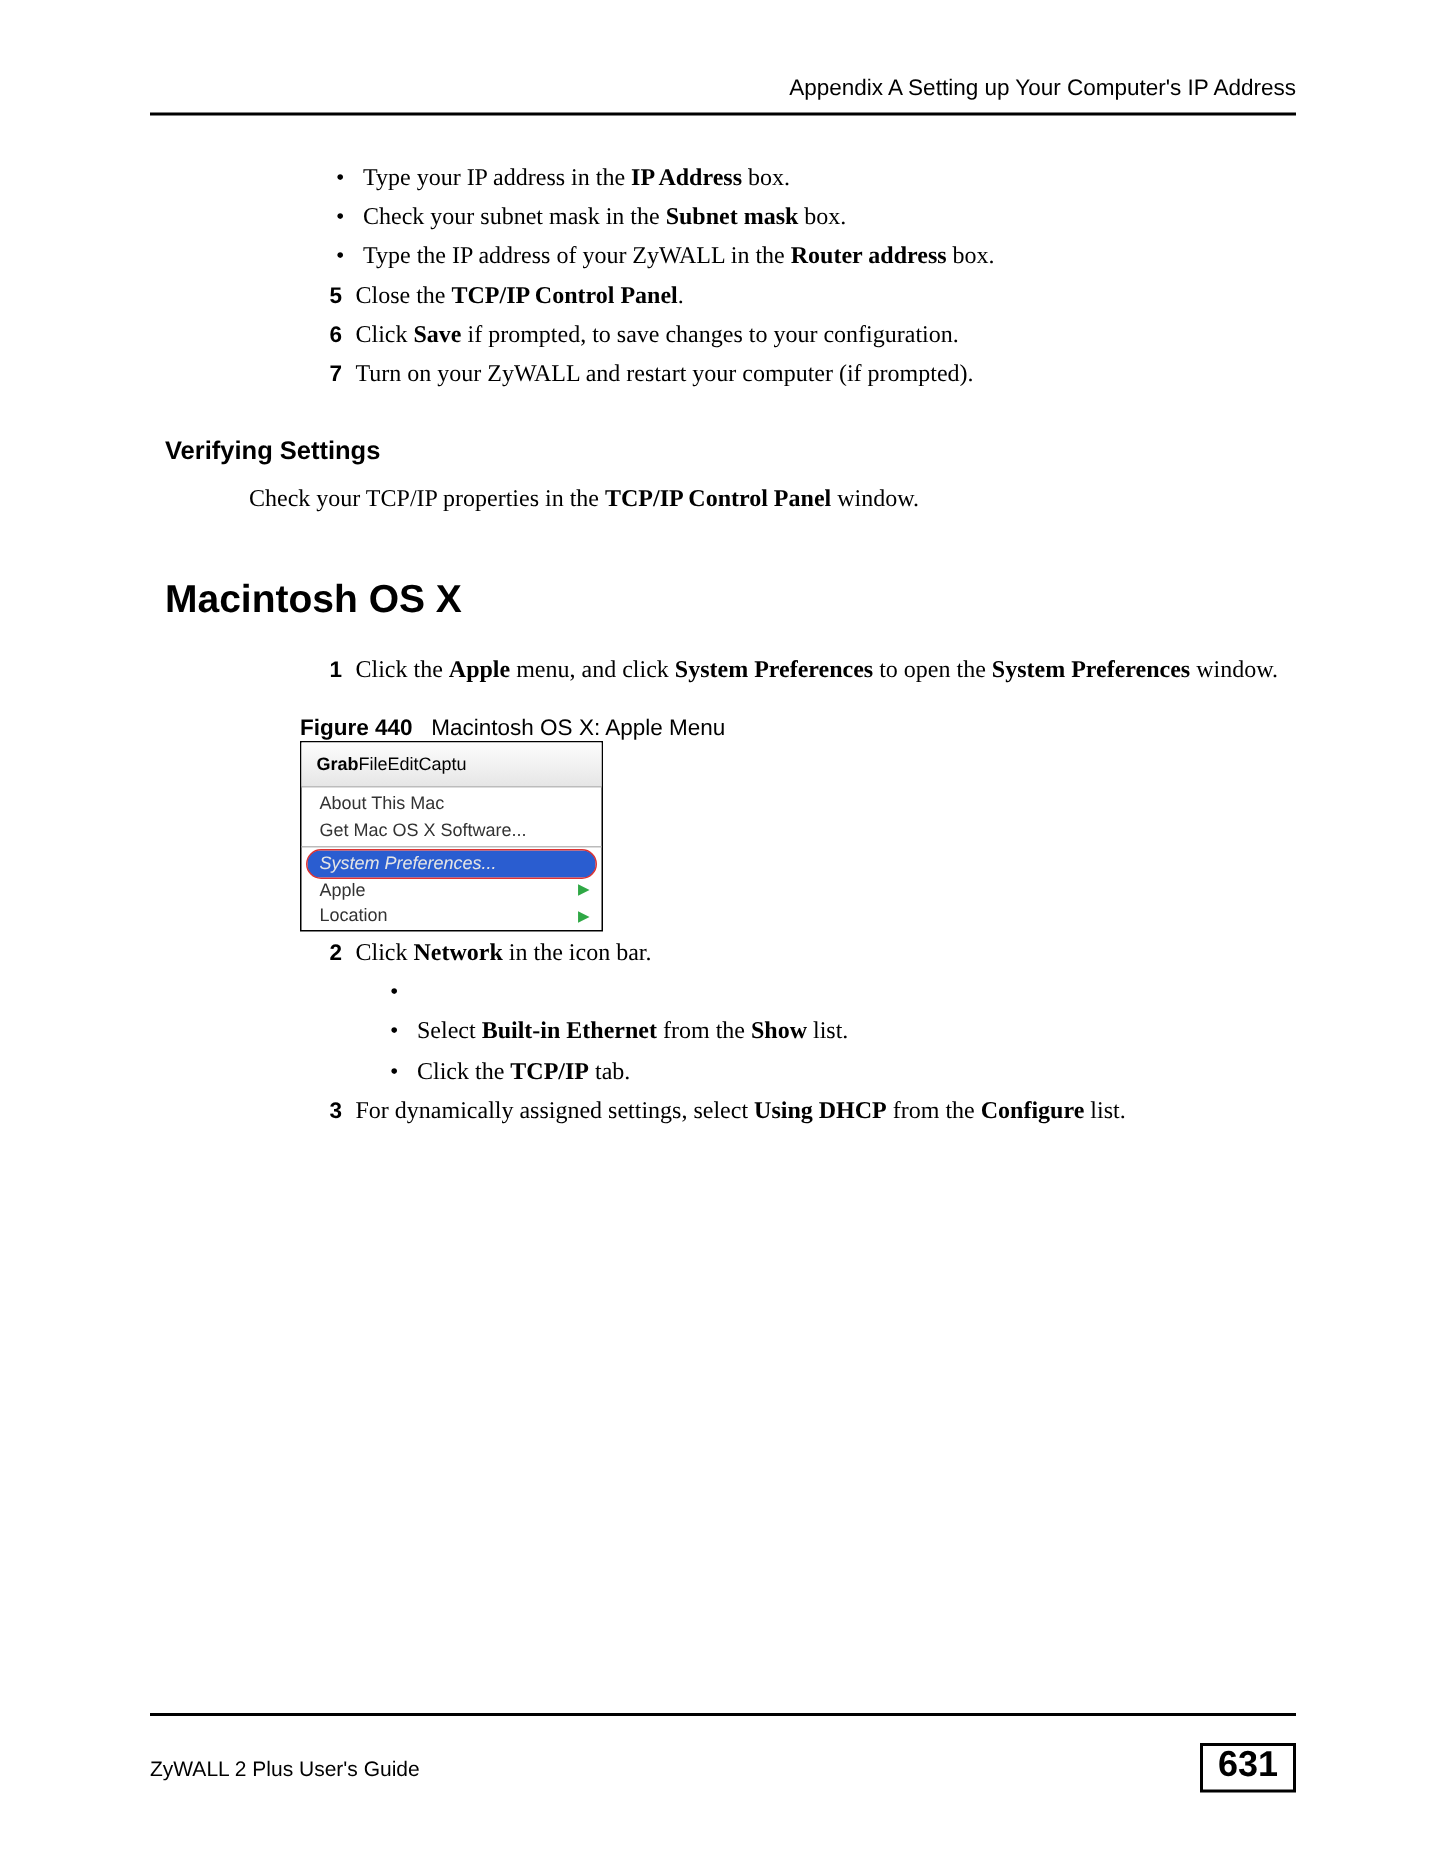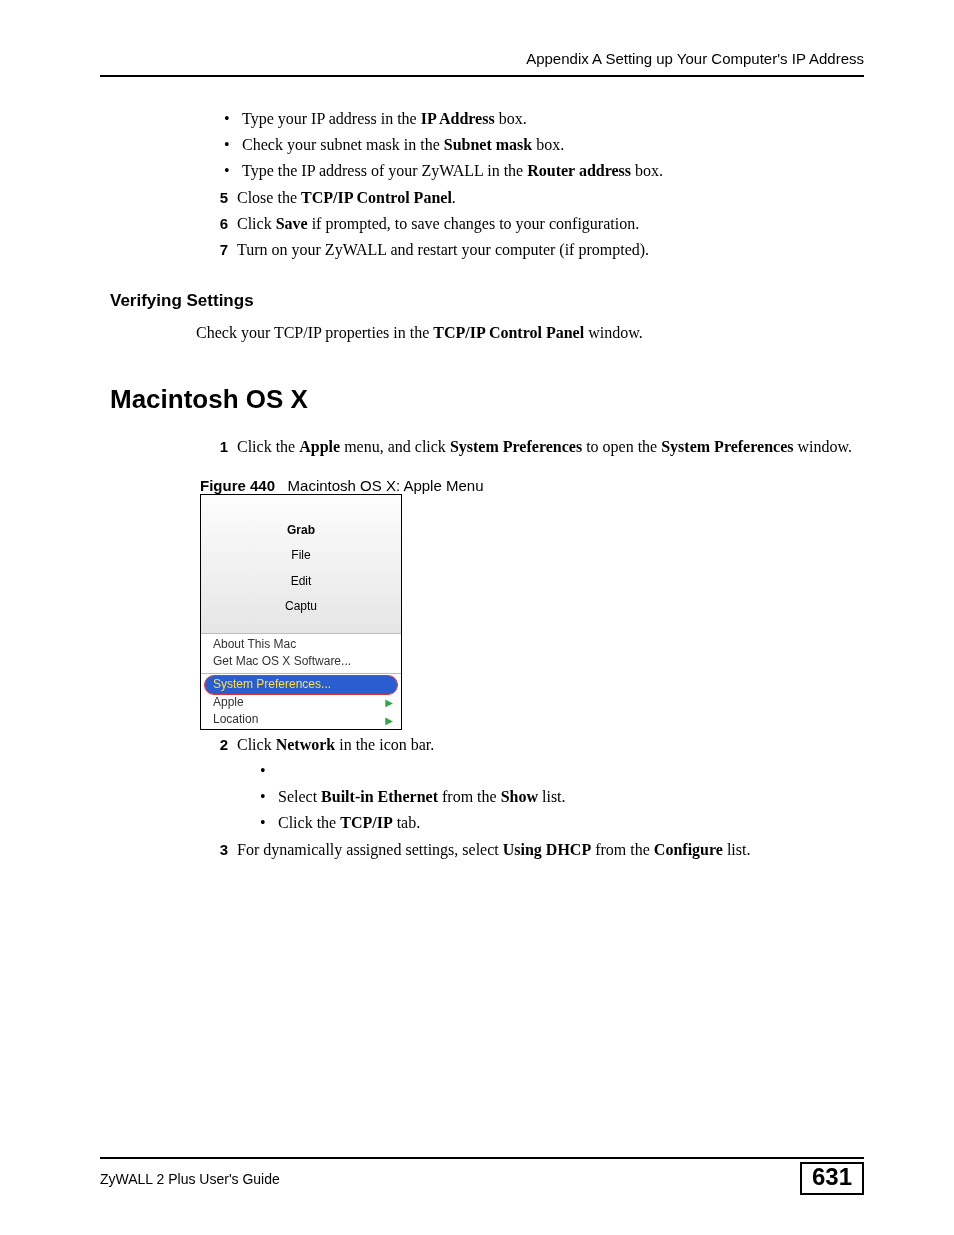--- a/index.html
+++ b/index.html
@@ -22,21 +22,21 @@
   }
   .header-line {
     text-align: right;
     font-family: Arial, Helvetica, sans-serif;
     font-size: 15px;
     padding-bottom: 8px;
     border-bottom: 2px solid #000;
     margin-bottom: 30px;
   }
   .indent-block {
-    margin-left: 96px;
+    margin-left: 66px;
   }
   .ol-block {
     margin-left: 100px;
   }
   .bullet-block {
     margin-left: 24px;
   }
   .bullet-row {
     display: flex;
     align-items: baseline;
@@ -100,23 +100,21 @@
     font-family: "Lucida Grande", Arial, sans-serif;
     font-size: 12px;
     background: #fff;
     line-height: 1.3;
   }
   .macfig .menubar {
     background: linear-gradient(#fdfdfd, #e6e6e6);
     border-bottom: 1px solid #bcbcbc;
     display: flex;
     align-items: center;
-    padding: 18px 2px;
-    gap: 10px;
-    flex-direction: column;
+    padding: 7px 2px;
   }
   .macfig .apple-logo {
     display:inline-block;
     padding: 0 4px;
     font-size:13px;
     color:#3a6bd8;
   }
   .macfig .mbar-item { font-size: 12px; }
   .macfig .mbar-item.b { font-weight: bold; }
   .macfig .menu-body {
@@ -124,45 +122,46 @@
   }
   .macfig .mitem {
     display: flex;
     justify-content: space-between;
     align-items: center;
     padding: 1px 8px 1px 12px;
     color: #333;
   }
   .macfig .mitem.sel {
     background: #2a5dd0;
-    color: #fde047;
+    color: #e5e5e5;
     position: relative;
     margin: 0 4px;
     border-radius: 8px;
     padding-left: 8px;
+    font-style: italic;
   }
   .macfig .mitem.sel::before {
     content: "";
     position: absolute;
     inset: -1px;
     border: 1px solid #d33;
     border-radius: 10px;
     pointer-events: none;
   }
   .macfig .tri { color: #2fa845; font-size: 10px; }
   .macfig .divider { border-top: 1px solid #bbb; margin: 2px 0; }
 
   
   .footer {
     position: absolute;
     bottom: 40px;
     left: 100px;
     right: 90px;
     border-top: 2px solid #000;
-    padding-top: 3px;
+    padding-top: 18px;
     display: flex;
     justify-content: space-between;
     align-items: center;
     font-family: Arial, Helvetica, sans-serif;
   }
   .footer .guide { font-size: 14px; }
   .footer .pnum-box {
     border: 2px solid #000;
     padding: 1px 10px 4px 10px;
     font-size: 24px;

